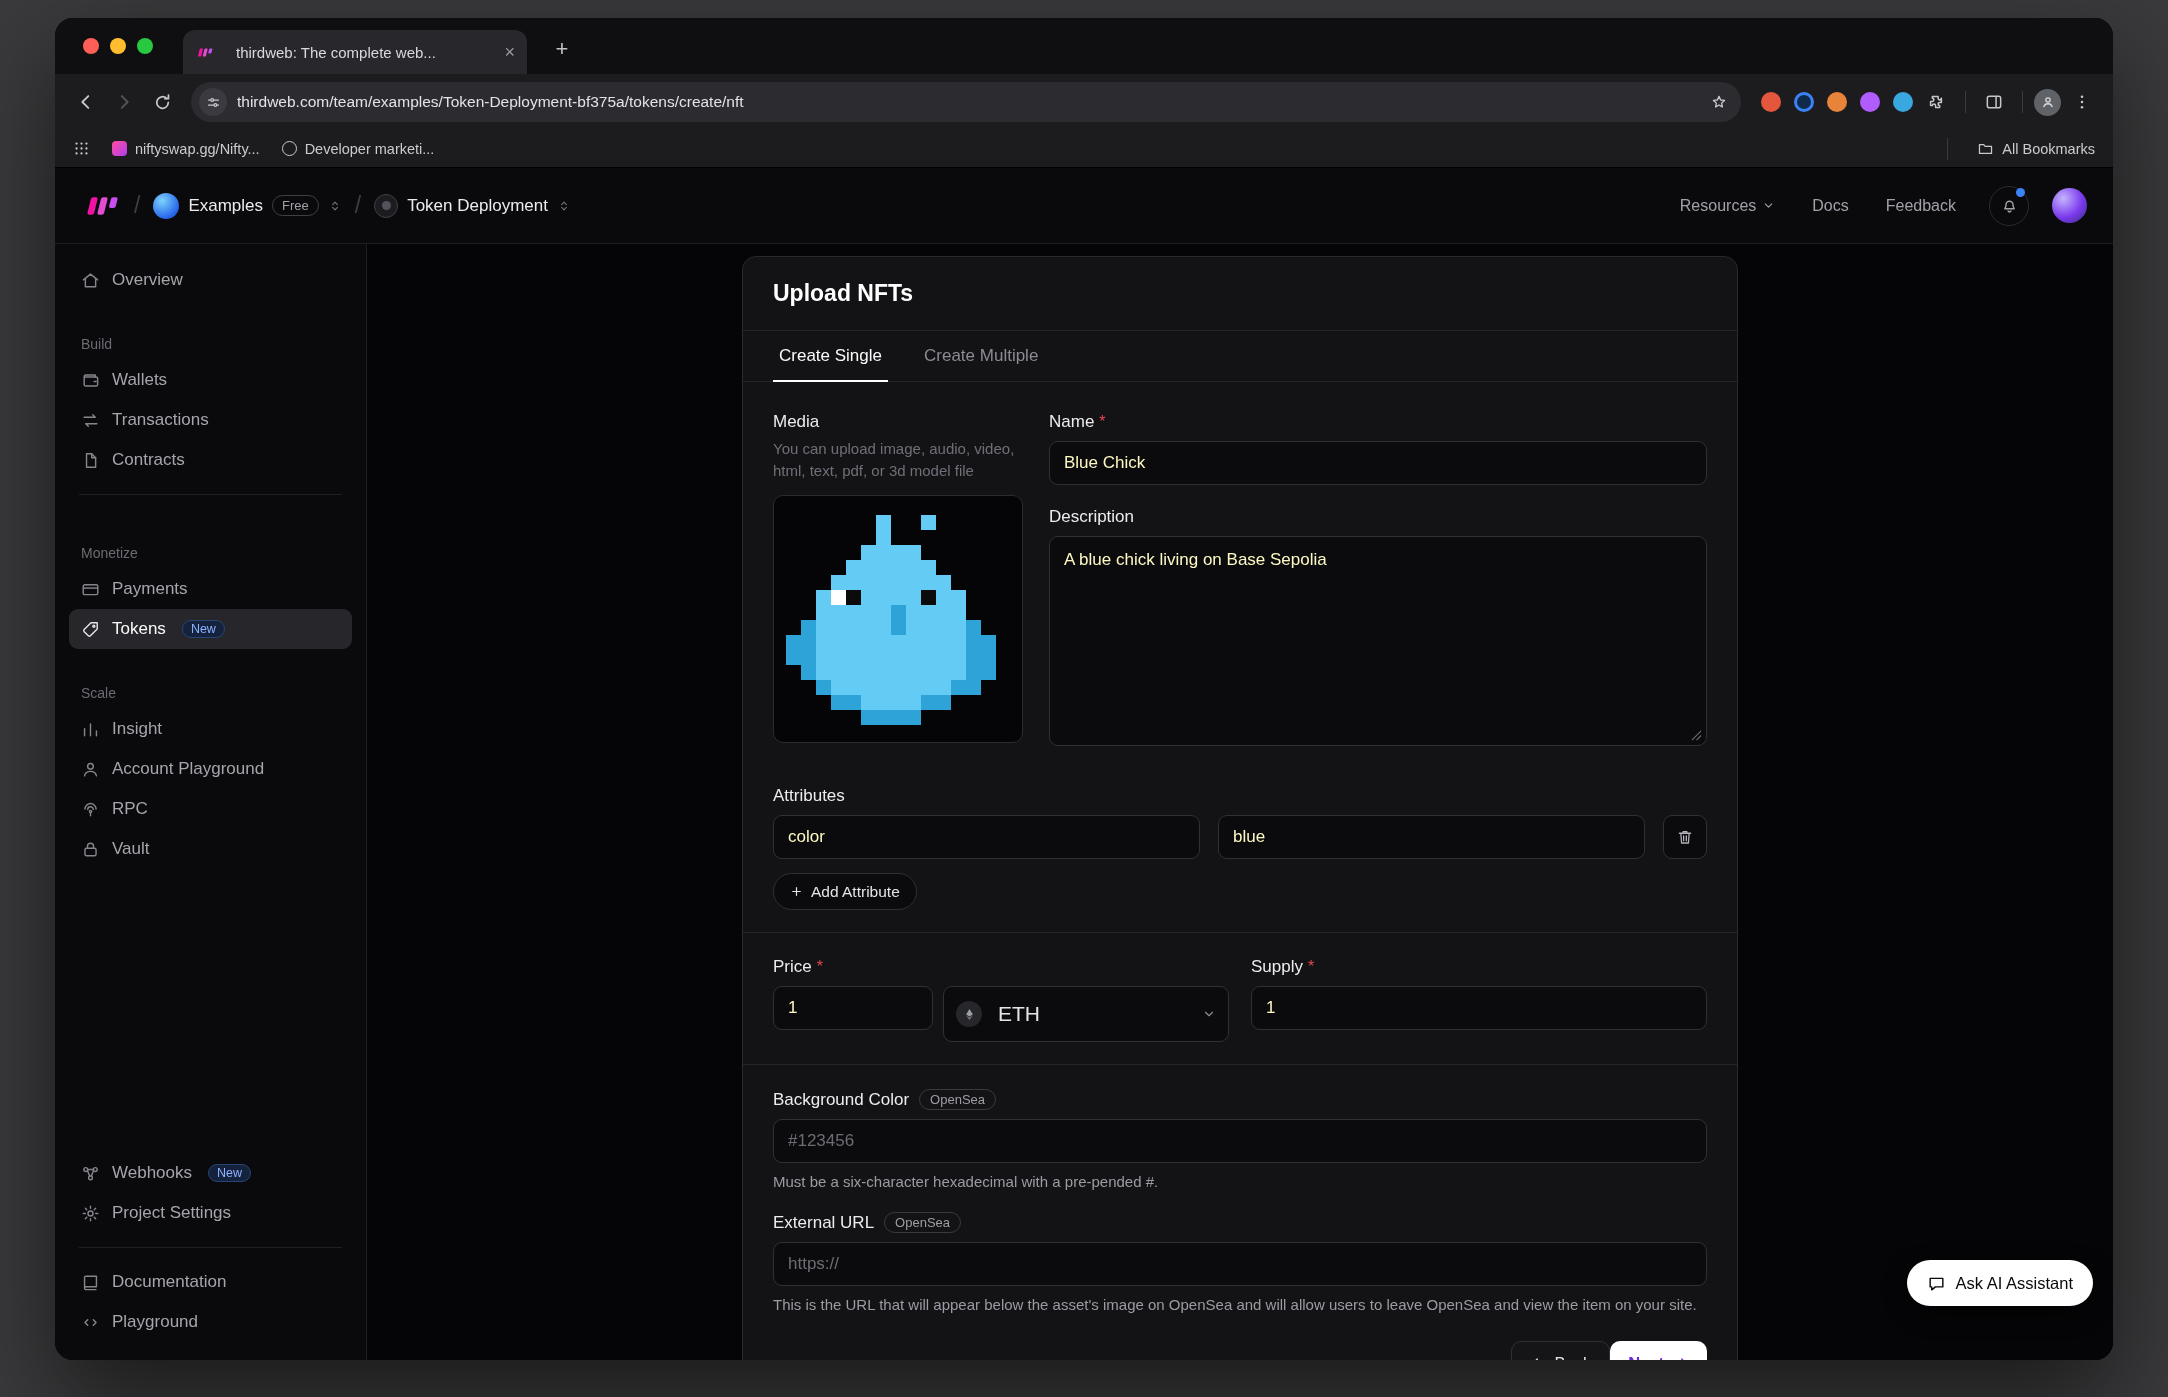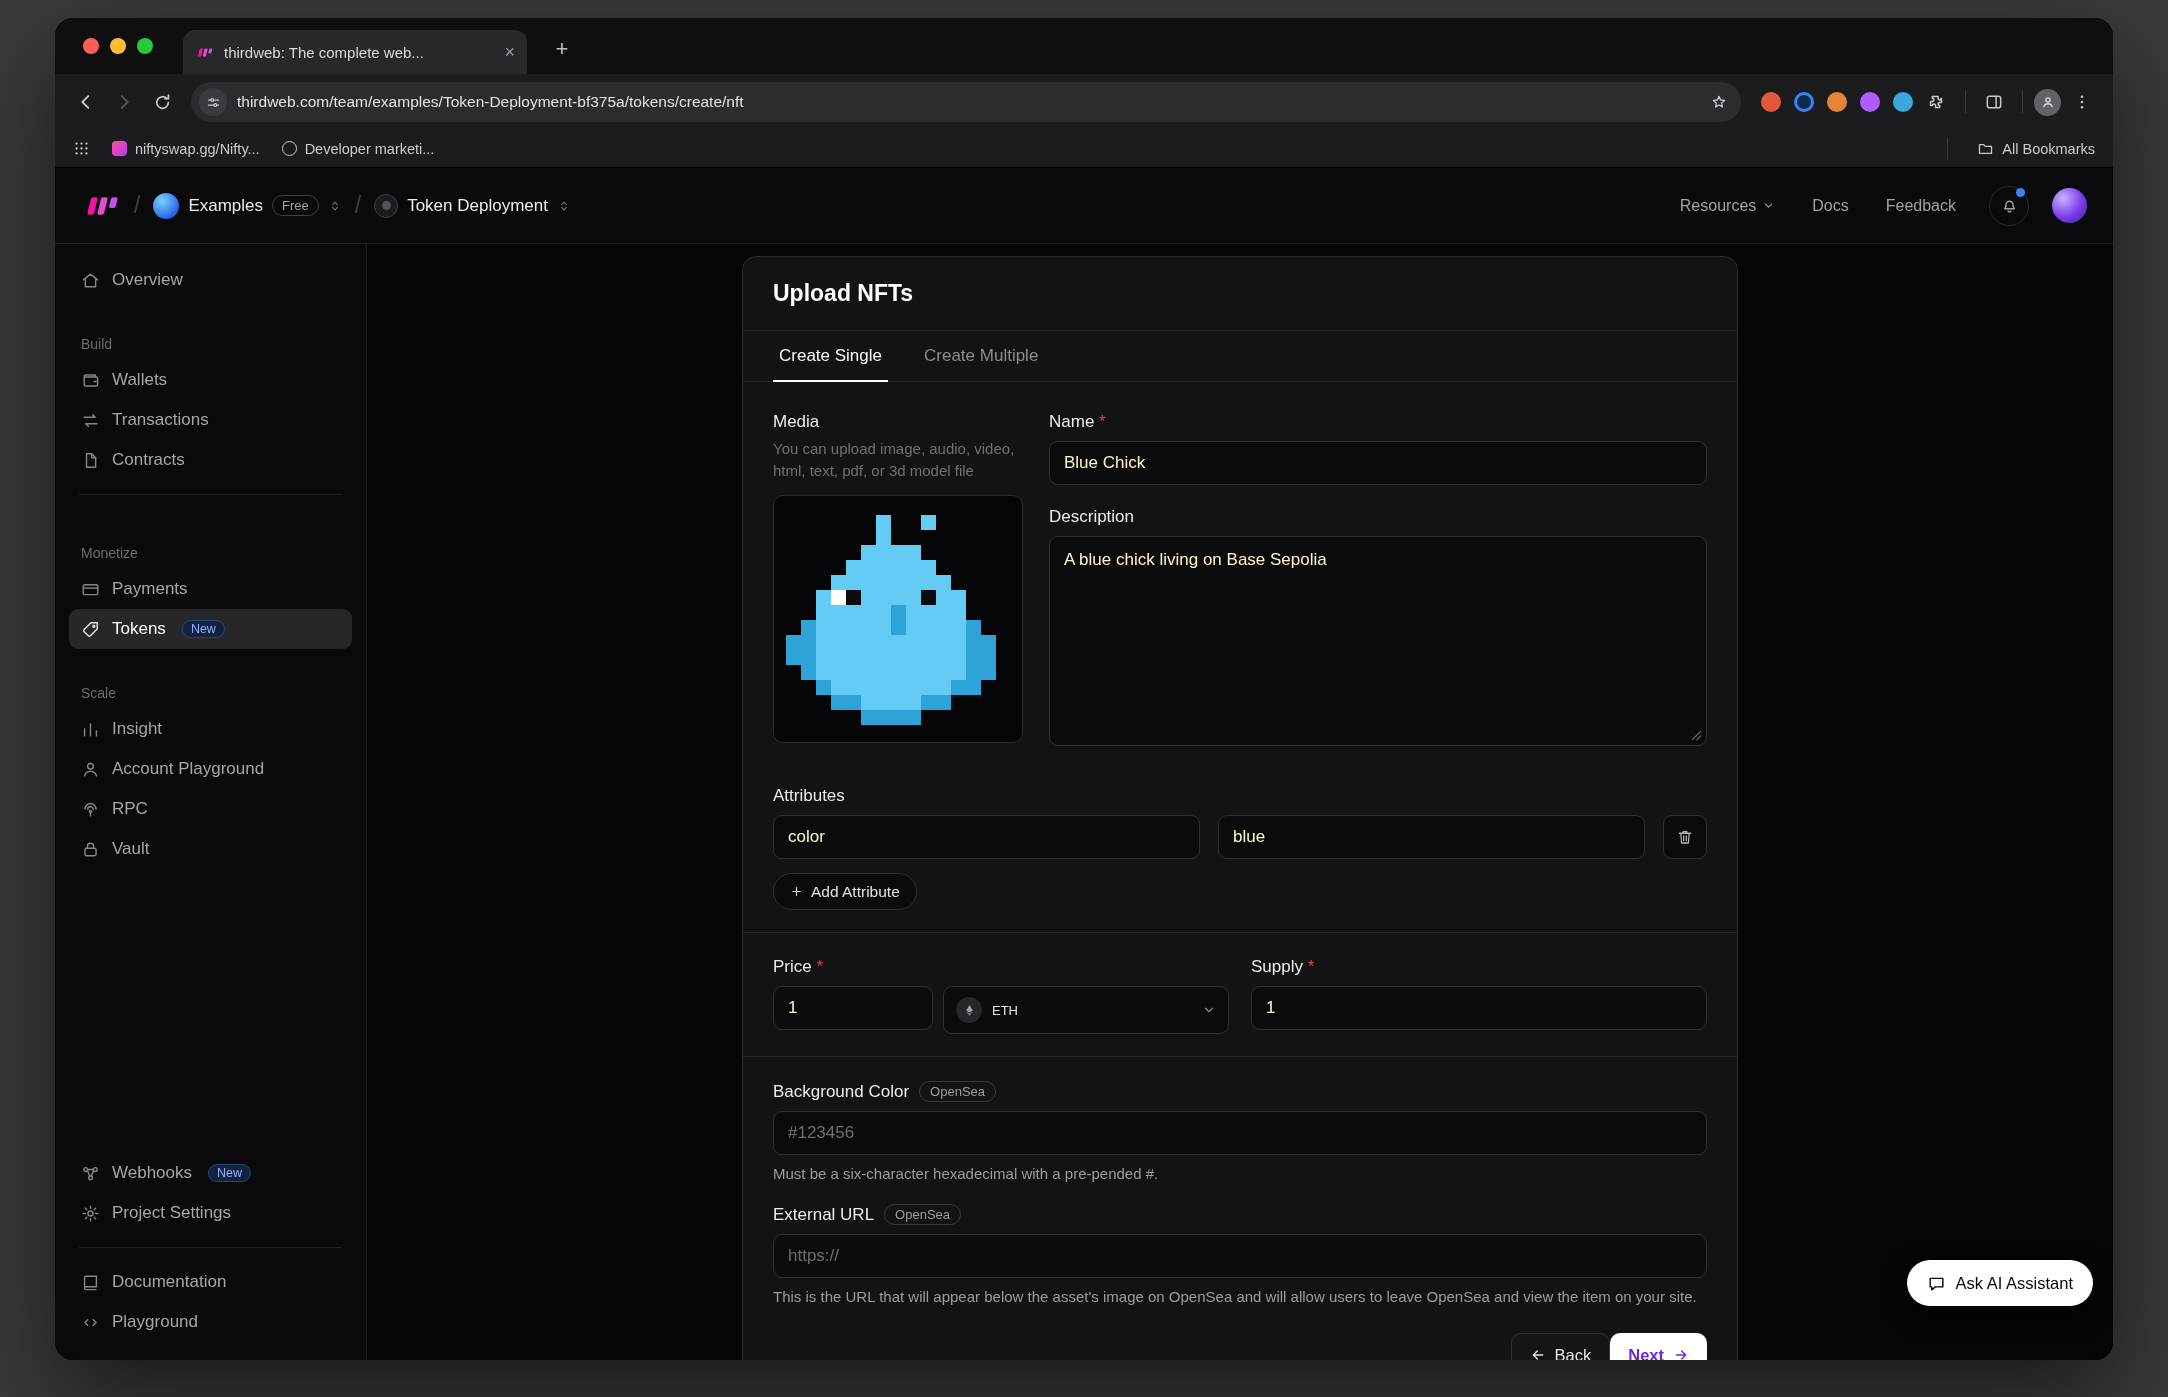--- a/index.html
+++ b/index.html
@@ -10,21 +10,21 @@
 
 .window{position:absolute;left:55px;top:18px;width:2058px;height:1342px;background:#09090b;
   border-radius:18px;overflow:hidden;box-shadow:0 40px 100px rgba(0,0,0,.55)}
 
 
 .tabstrip{height:56px;background:#0f0f11;position:relative}
 .traffic{position:absolute;left:28px;top:20px;display:flex;gap:11px}
 .traffic i{width:16px;height:16px;border-radius:50%;display:block}
 .t-red{background:#ff5f57}.t-yellow{background:#febc2e}.t-green{background:#28c840}
 .tab{position:absolute;left:128px;top:12px;height:44px;width:344px;background:#28282c;
-  border-radius:12px 12px 0 0;display:flex;align-items:center;gap:10px;padding:0 12px;
+  border-radius:12px 12px 0 0;display:flex;align-items:center;gap:22px;padding:0 12px;
   color:#d9d9dd;font-size:15px}
 .tab-title{white-space:nowrap;overflow:hidden;text-overflow:ellipsis;flex:1}
 .tab-close{color:#9a9aa0;font-size:18px;line-height:1}
 .newtab{position:absolute;left:492px;top:16px;width:30px;height:30px;color:#c2c2c6;font-size:22px;
   display:flex;align-items:center;justify-content:center;border-radius:50%}
 
 
 .toolbar{height:56px;background:#1c1c1f;display:flex;align-items:center;padding:0 14px;gap:4px}
 .tool-ic{width:34px;height:34px;border-radius:50%;display:flex;align-items:center;justify-content:center;color:#c7c7cc;flex:0 0 auto}
 .tool-ic.disabled{color:#55555a}
@@ -104,22 +104,22 @@
 .attr-row{display:flex;gap:18px}
 .attr-row .input{flex:1;width:auto}
 .icon-btn{width:44px;height:44px;flex:0 0 auto;border:1px solid #2f2f35;background:#0b0b0d;border-radius:9px;
   display:flex;align-items:center;justify-content:center;color:#b4b4bc}
 .add-attr{margin-top:14px;display:inline-flex;align-items:center;gap:8px;height:37px;padding:0 16px;
   border-radius:999px;border:1px solid #2f2f35;background:#0b0b0d;color:#e4e4e7;font-size:15.5px}
 .hdivider{height:1px;background:#26262a;margin:22px -30px 24px}
 .ps-row{display:grid;grid-template-columns:1fr 1fr;gap:22px}
 .price-inputs{display:flex;gap:10px}
 .price-in{width:160px;flex:0 0 auto}
-.select{flex:1;height:48px;border:1px solid #2f2f35;background:#0b0b0d;border-radius:9px;display:flex;
-  align-items:center;gap:10px;padding:0 12px;color:#e4e4e7;font-size:13px}
+.select{flex:1;height:56px;border:1px solid #2f2f35;background:#0b0b0d;border-radius:9px;display:flex;
+  align-items:center;gap:16px;padding:0 12px;color:#e4e4e7;font-size:21px}
 .eth-ic{width:26px;height:26px;border-radius:50%;background:#26262b;display:flex;align-items:center;justify-content:center}
 .select .chev{margin-left:auto;color:#8b8b93}
 .badge-os{border:1px solid #3a3a40;color:#9d9da5;font-size:13px;padding:2px 10px;border-radius:999px;margin-left:10px;font-weight:400}
 .helper{color:#9b9ba3;font-size:15px;margin-top:10px}
 .url-sec{margin-top:22px}
 .card-footer{display:flex;justify-content:flex-end;margin-top:28px}
 .btn{height:44px;display:inline-flex;align-items:center;gap:9px;padding:0 18px;border-radius:10px;font-size:16.5px}
 .btn-back{border:1px solid #2f2f35;background:#151518;color:#e4e4e7}
 .btn-next{background:#fff;color:#6d28d9;font-weight:700}
 

